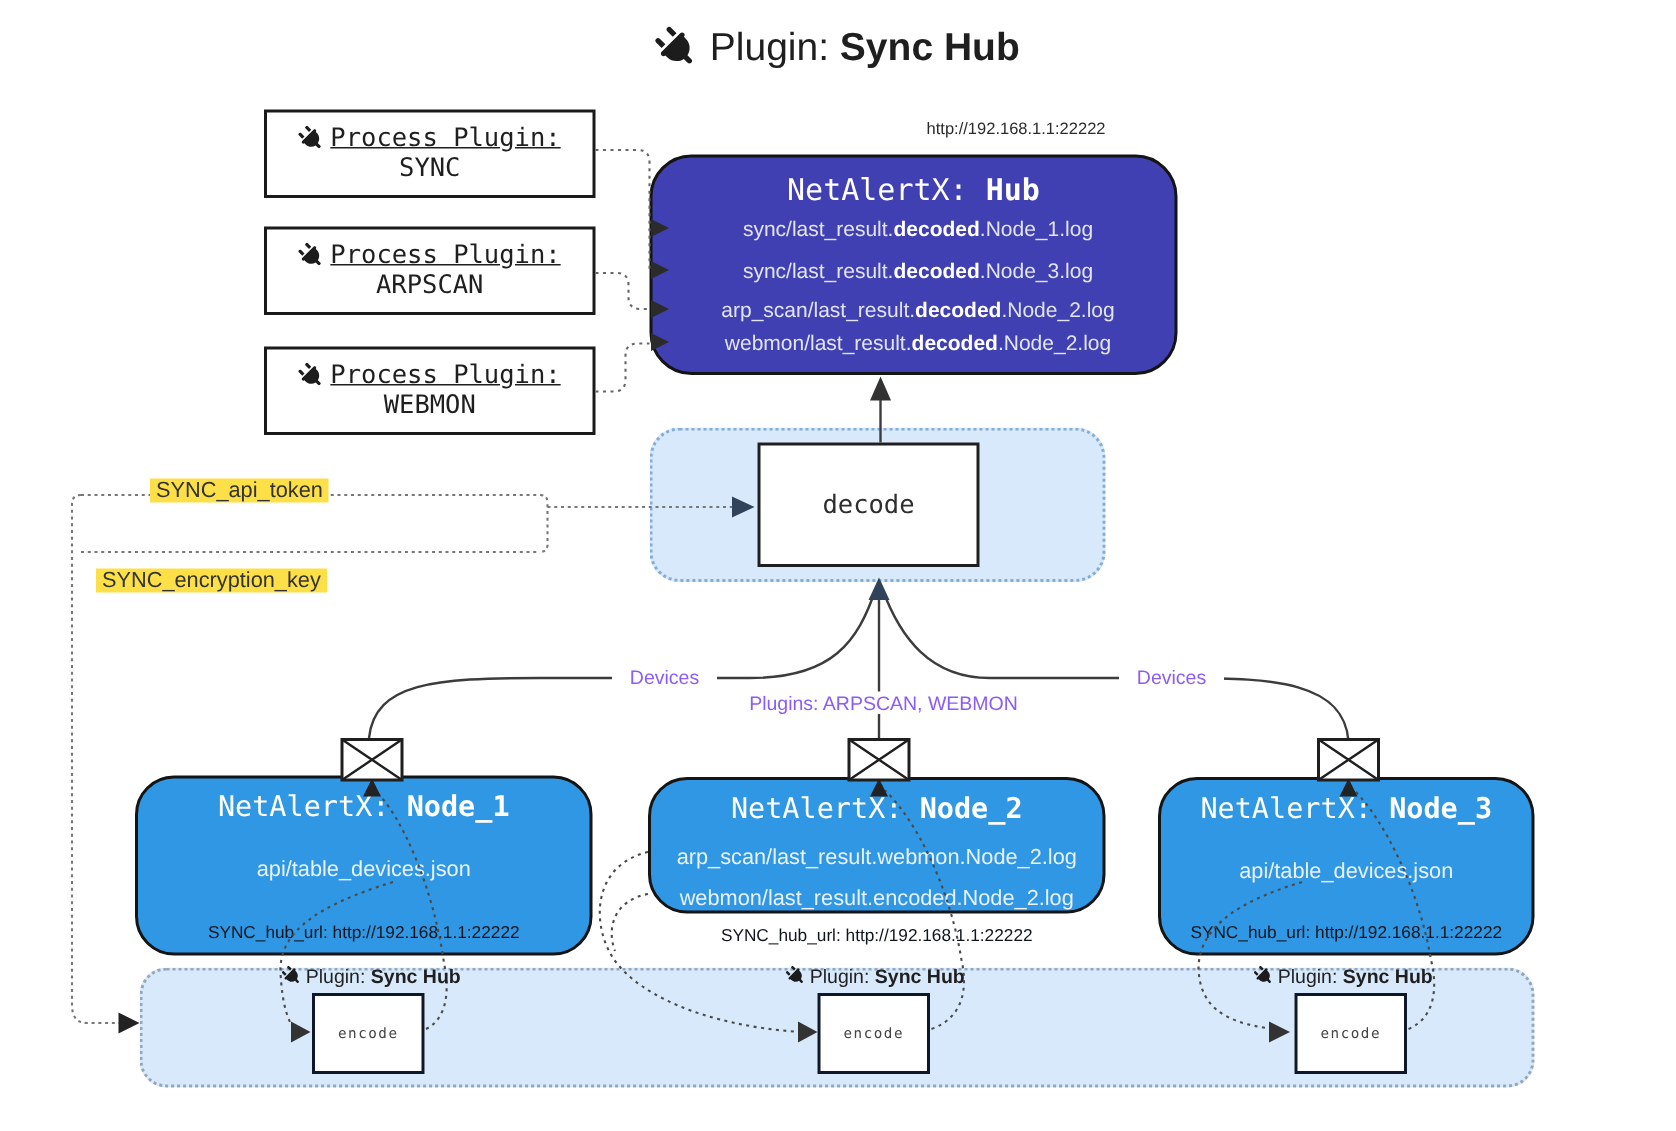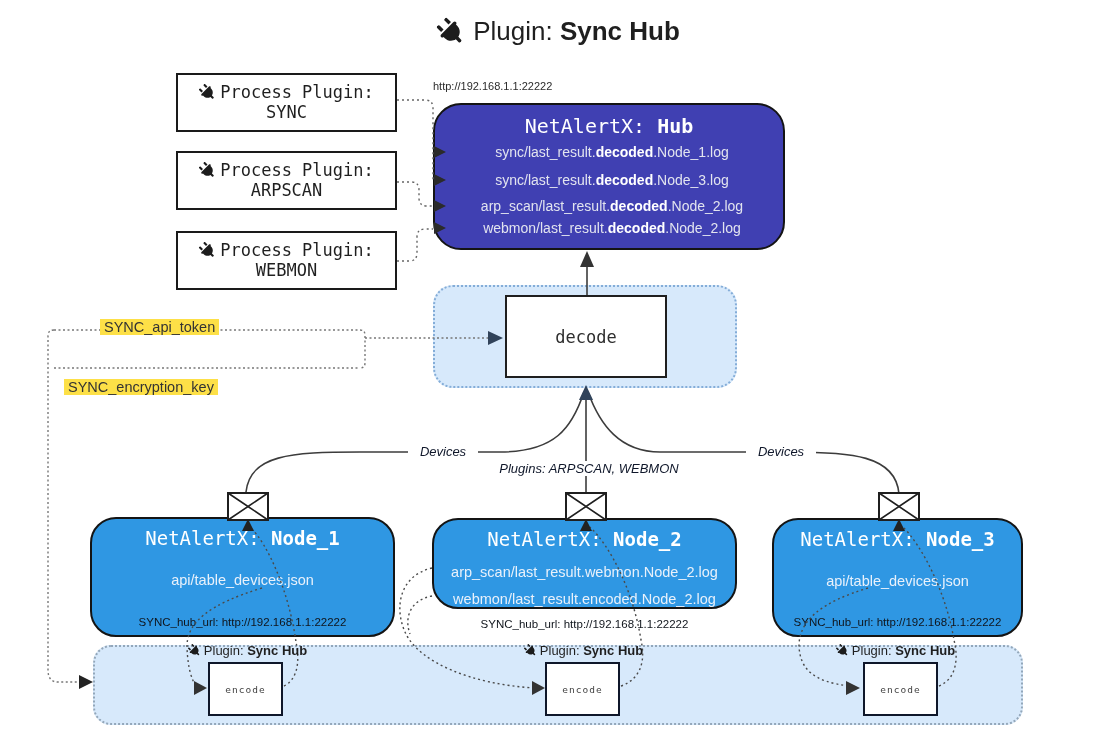--- a/index.html
+++ b/index.html
@@ -9,46 +9,46 @@
   
   .title{position:absolute;left:0;top:16px;width:1117px;display:flex;align-items:center;
          justify-content:center;gap:8px;font-size:26px;z-index:6;}
   .title b{font-weight:bold;}
   .plug{display:inline-flex;transform:rotate(-45deg);}
   .plug svg{display:block;}
   
   .pbox{position:absolute;left:176px;width:221px;height:59px;background:#fff;
         border:2px solid #1a1a1a;box-sizing:border-box;z-index:1;
         display:flex;flex-direction:column;align-items:center;justify-content:center;}
-  .pbox-l1{display:flex;align-items:center;gap:4px;font-size:17px;line-height:19px;}
+  .pbox-l1{display:flex;align-items:center;gap:4px;font-size:17px;line-height:19px;text-decoration:underline;}
   .pbox-l2{font-size:17px;line-height:21px;}
   
-  .hub-url{position:absolute;left:433px;top:80px;width:304px;text-align:left;
+  .hub-url{position:absolute;left:433px;top:80px;width:304px;text-align:right;
            font-size:11px;color:#2b2b2b;z-index:1;}
   .hub{position:absolute;left:433px;top:103px;width:352px;height:147px;
        background:var(--hub-fill,#4040b2);border:2.5px solid #141414;border-radius:28px;
        box-sizing:border-box;z-index:1;}
   .hub-title{position:absolute;left:0;top:9px;width:100%;text-align:center;color:#fff;
              font-size:20px;}
   .hub-title b{font-weight:bold;}
   .hub-line{position:absolute;left:12px;right:6px;height:17px;text-align:center;
             font-size:14px;line-height:17px;color:#e2e4ef;white-space:nowrap;}
   .hub-line b{color:#ffffff;font-weight:bold;}
   
   .decode-band{position:absolute;left:433px;top:285px;width:304px;height:103px;
                background:var(--band-fill,#d7e9fb);border:2px dotted var(--decode-band-border,#84add8);
                border-radius:20px;box-sizing:border-box;z-index:1;}
-  .decode-box{position:absolute;left:505px;top:295px;width:162px;height:83px;background:#fff;
+  .decode-box{position:absolute;left:505px;top:295px;width:148px;height:83px;background:#fff;
               border:2px solid #1f1f1f;box-sizing:border-box;z-index:2;
               display:flex;align-items:center;justify-content:center;font-size:17px;color:#2e2e2e;}
   
   .keylabel{position:absolute;background:#fde047;font-size:14.5px;color:#333;z-index:6;
             padding:0 4px;white-space:nowrap;}
-  .edgelabel{position:absolute;background:#fff;font-size:13px;color:#0f172a;z-index:6;
-             text-align:center;white-space:nowrap;padding:0 3px;font-style:italic;}
+  .edgelabel{position:absolute;background:#fff;font-size:13px;color:#8b5cf6;z-index:6;
+             text-align:center;white-space:nowrap;padding:0 3px;}
   
   .node{position:absolute;background:var(--node-fill,#2f97e3);border:2.5px solid #141414;
         border-radius:26px;box-sizing:border-box;z-index:1;}
   .node-title{position:absolute;left:0;top:8px;width:100%;text-align:center;color:#fff;
               font-size:19px;}
   .node-title b{font-weight:bold;}
   .node-line{position:absolute;left:0;width:100%;text-align:center;font-size:14.5px;
              color:#e9f1fb;white-space:nowrap;}
   .node-footer{position:absolute;left:0;width:100%;text-align:center;font-size:11.5px;
                color:#10151c;}

